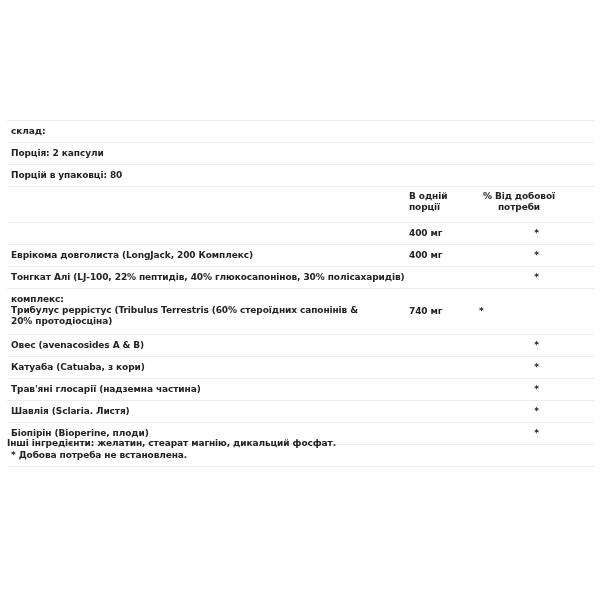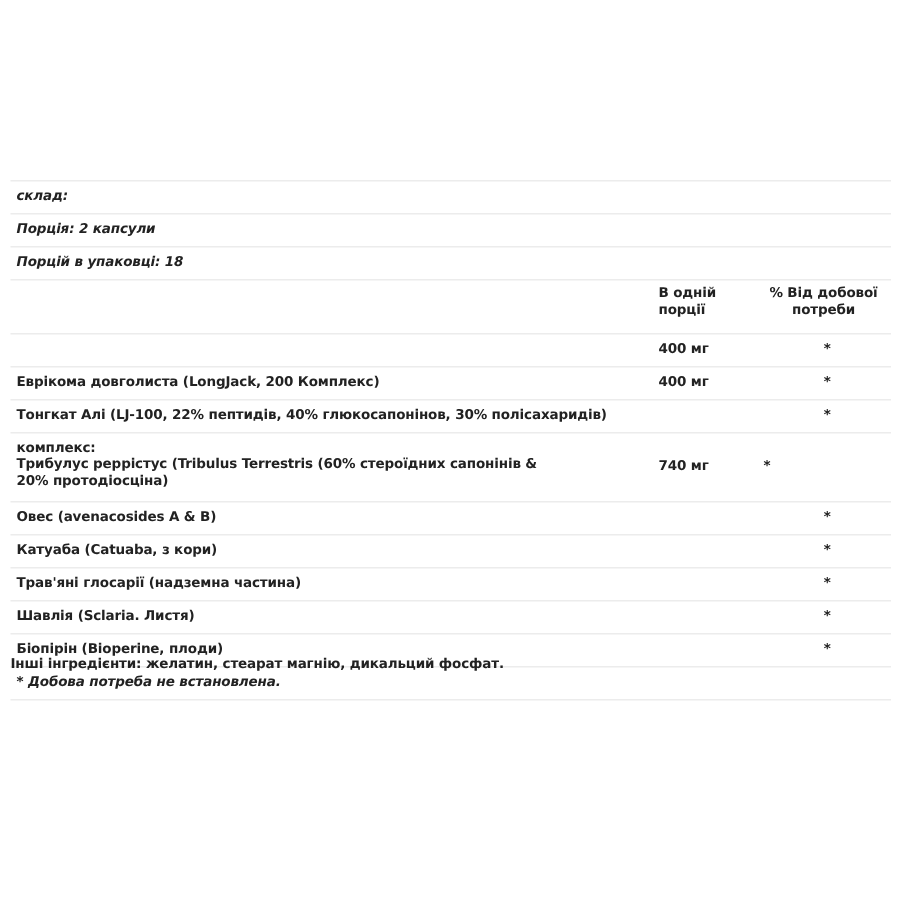--- a/index.html
+++ b/index.html
@@ -1,23 +1,23 @@
 <!DOCTYPE html>
 <html><head>
 <meta charset="utf-8">
 <style>
   html, body { margin: 0; padding: 0; background: #ffffff; }
   body { width: 600px; height: 600px; position: relative; overflow: hidden;
          font-family: "DejaVu Sans", sans-serif; color: #222; }
   .wrap { position: absolute; left: 7px; top: 120px; width: 587px; }
   .row { border-top: 1px solid #ececec; font-size: 9px; line-height: 11px;
          display: flex; align-items: flex-start; letter-spacing: -0.1px; }
-  .row.full { padding: 5px 4px 5px 4px; height: 11px; font-weight: bold; font-style: italic; }
+  .row.full { padding: 5px 4px 5px 4px; height: 11px; font-weight: bold; }
   .row .c1 { width: 402px; padding: 5px 4px; box-sizing: border-box; font-weight: 600; }
-  .row .c2 { width: 70px; padding: 5px 0; box-sizing: border-box; font-weight: 600; margin-left: 30px; }
+  .row .c2 { width: 70px; padding: 5px 0; box-sizing: border-box; font-weight: 600; }
   .row .c3 { flex: 1; padding: 5px 0; box-sizing: border-box; font-weight: 600; text-align: center; }
   .row.hdr { height: 35px; }
   .row.hdr .c2, .row.hdr .c3 { padding-top: 4px; }
   .row.std { height: 21px; }
   .row.tall { height: 45px; align-items: stretch; }
   .row.tall .c2, .row.tall .c3 { display: flex; align-items: center; padding: 0; }
   .row.tall .c1 { padding-top: 5px; }
   .row.last { border-bottom: 1px solid #ececec; }
   .other { position: absolute; left: 7px; top: 438px; font-size: 9px; font-weight: bold;
            color: #222; letter-spacing: -0.1px; }
@@ -26,21 +26,21 @@
 <body>
 
 <div class="wrap">
   <div class="row full">
     <span>склад:</span>
   </div>
   <div class="row full">
     <span>Порція: 2 капсули</span>
   </div>
   <div class="row full">
-    <span>Порцій в упаковці: 18</span>
+    <span>Порцій в упаковці: 80</span>
   </div>
 
   <div class="row hdr">
     <div class="c1"></div>
     <div class="c2">В одній порції</div>
     <div class="c3" style="width:80px;flex:none;">% Від добової потреби</div>
   </div>
 
   <div class="row std">
     <div class="c1"></div>

